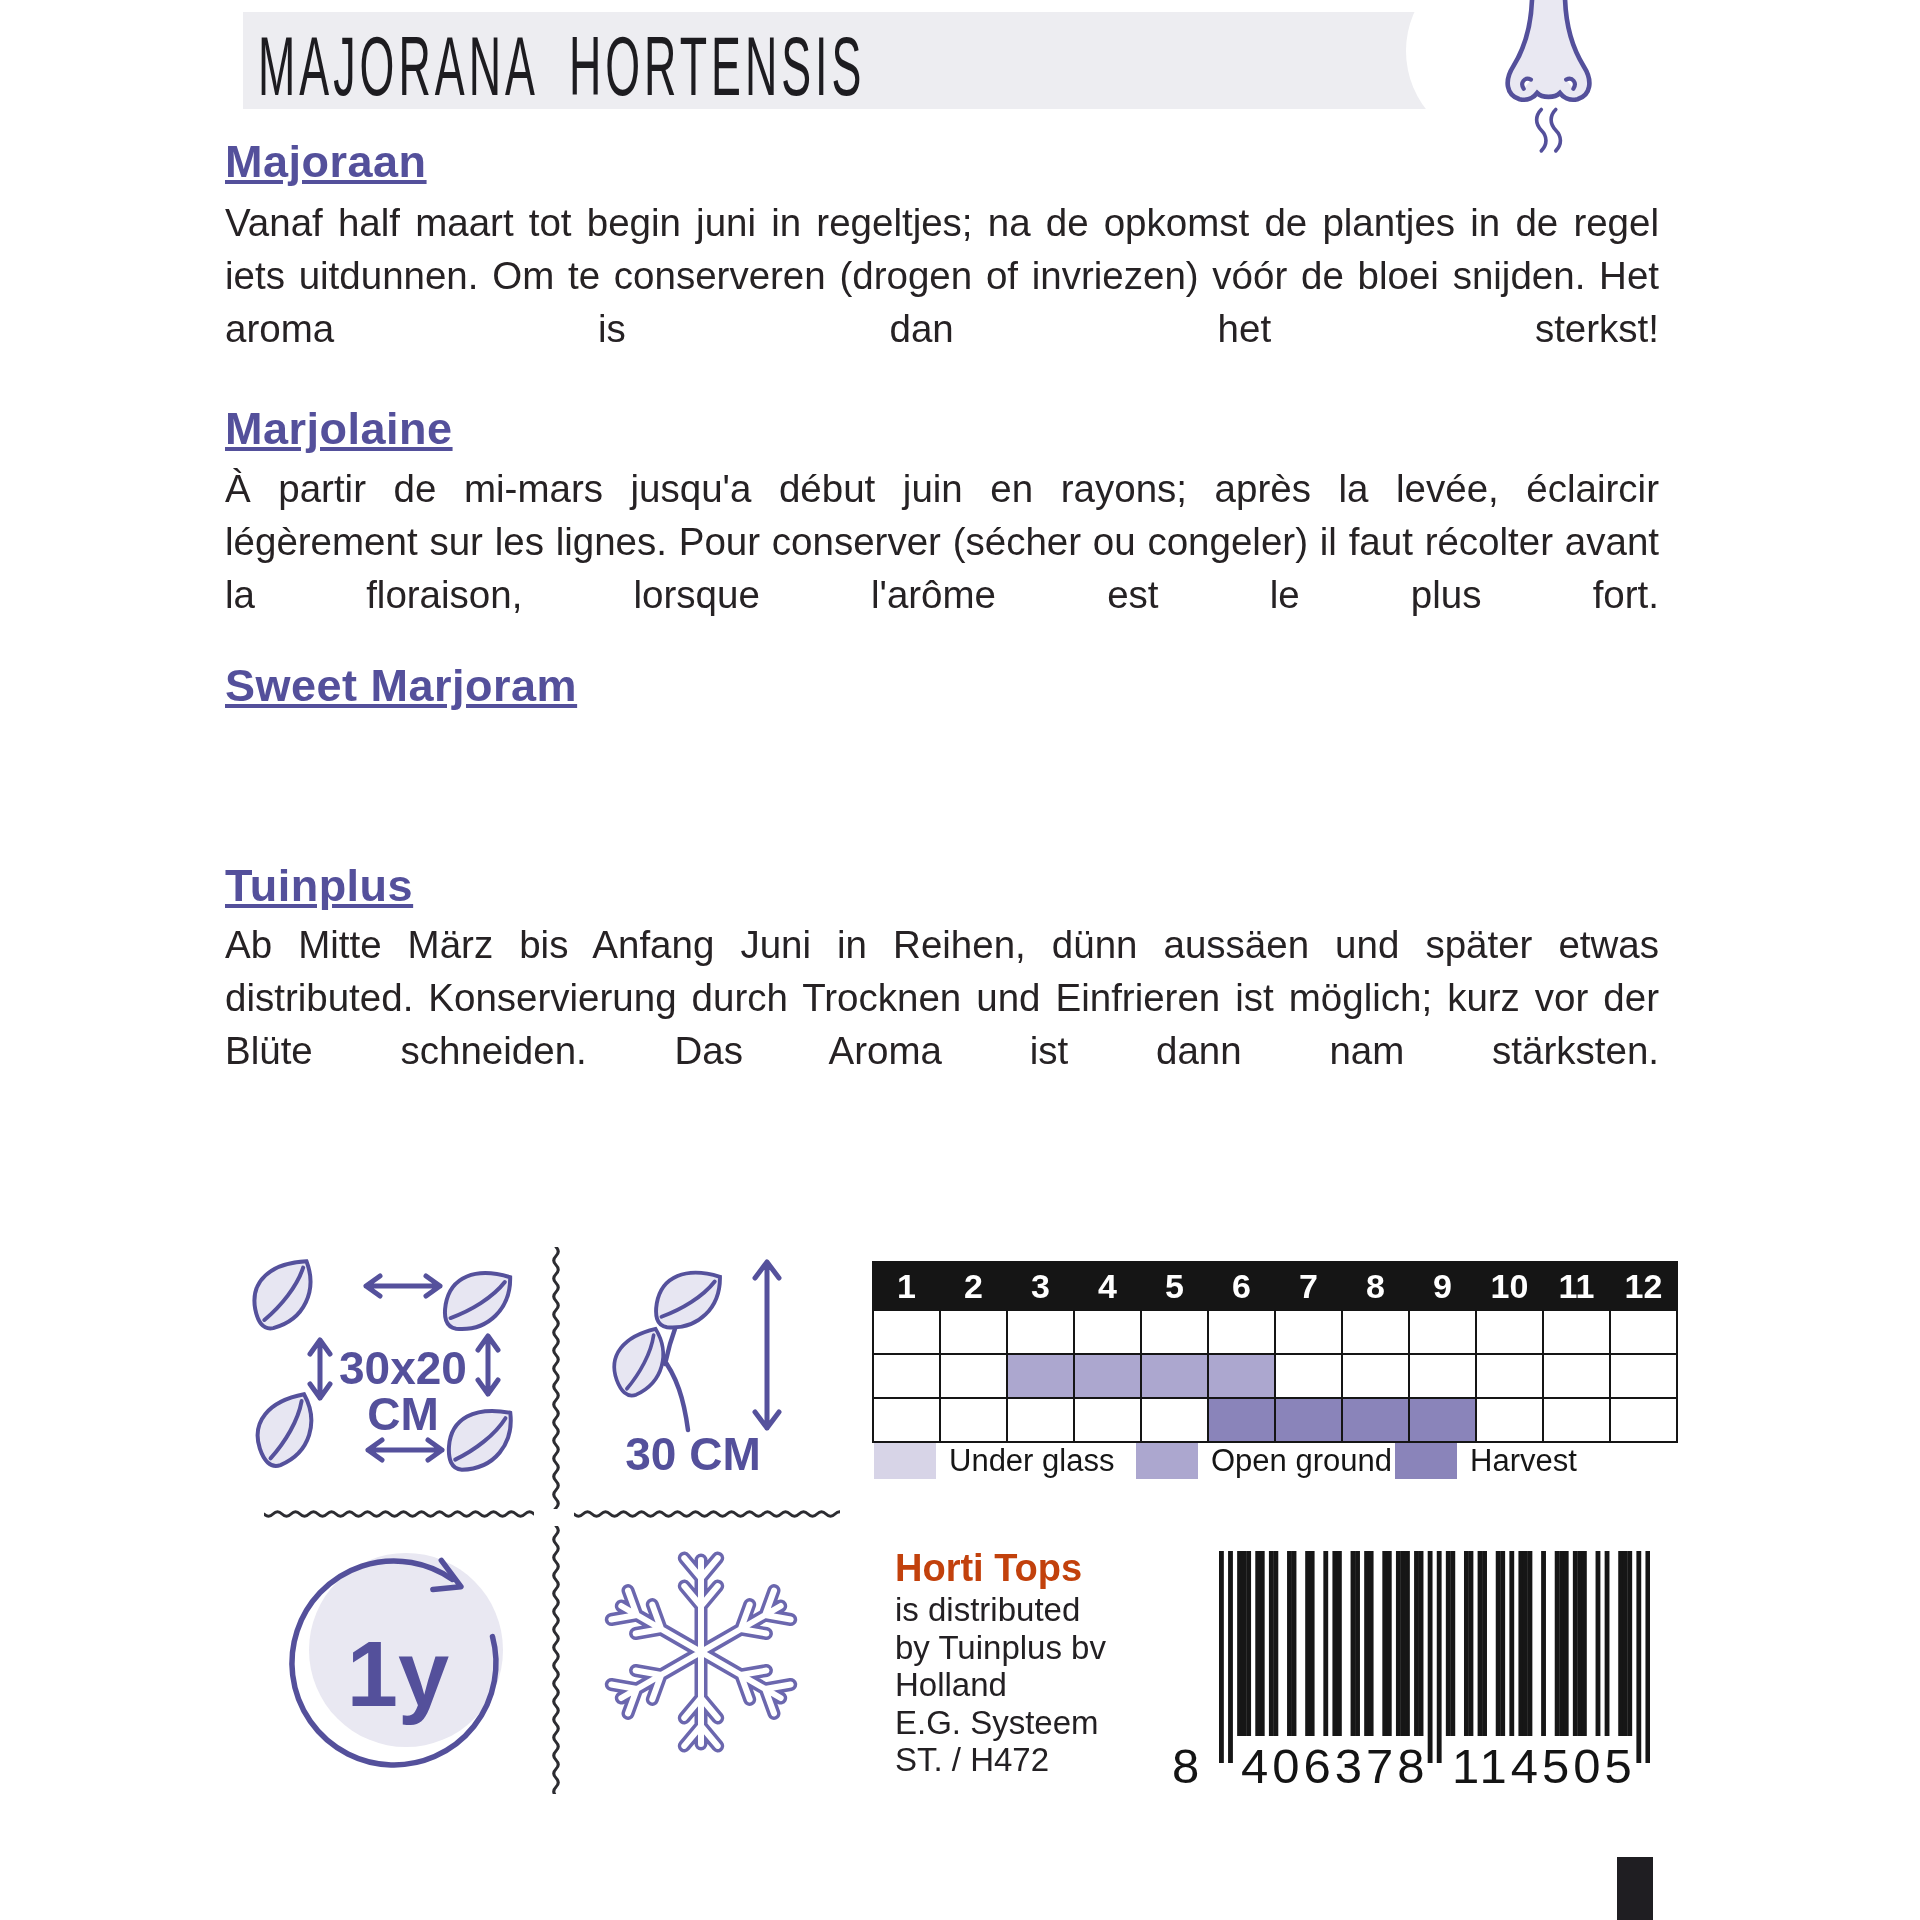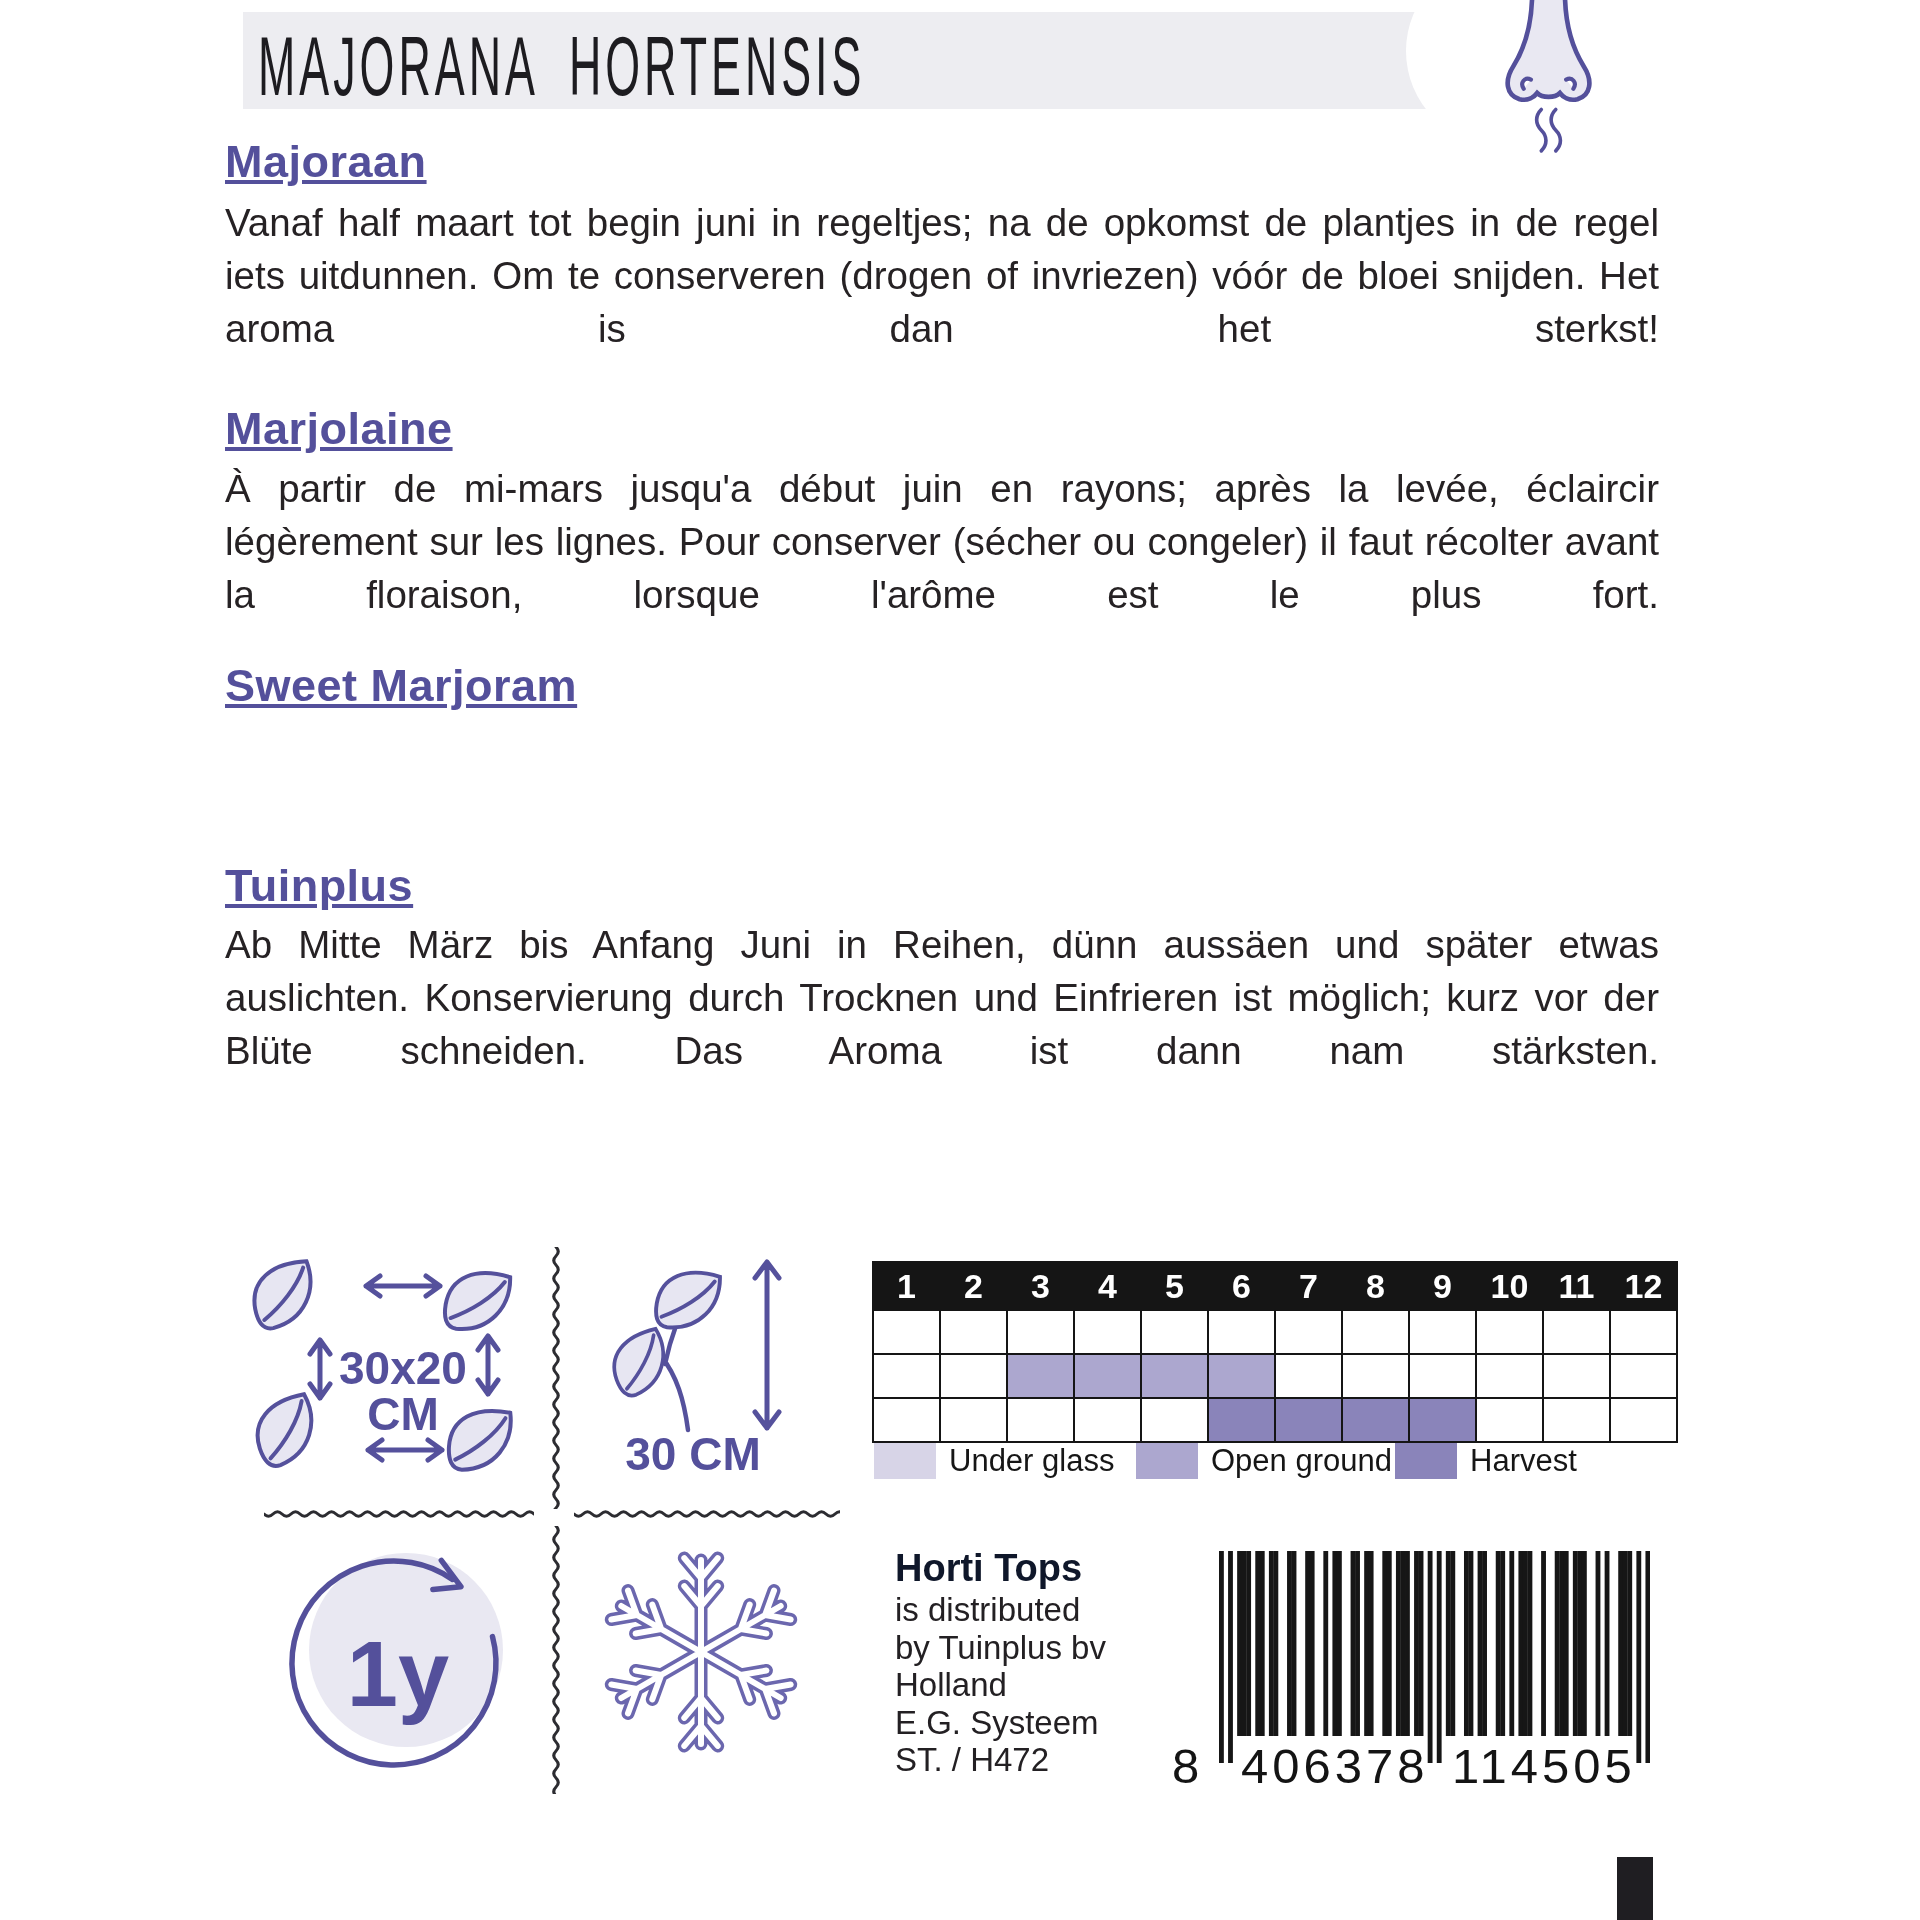--- a/index.html
+++ b/index.html
@@ -30,21 +30,21 @@
   table.cal{border-collapse:collapse;table-layout:fixed;}
   table.cal th,table.cal td{border:2.5px solid #151515;width:65px;padding:0;}
   table.cal th{background:#151515;color:#fff;font-size:34px;font-weight:700;height:46px;text-align:center;}
   table.cal td{height:42px;background:#fff;}
   .legend-item{position:absolute;top:1443px;display:flex;align-items:center;gap:13px;}
   .legend-swatch{width:62px;height:36px;}
   .legend-label{font-size:31px;color:#161616;}
 
   
   #dist{left:895px;top:1545px;}
-  #dist .brand{font-size:38px;font-weight:700;color:#0f172a;line-height:46px;}
+  #dist .brand{font-size:38px;font-weight:700;color:#c2410c;line-height:46px;}
   #dist p{margin:0;font-size:33px;line-height:37.5px;color:#232023;}
 
   
   #barcode-bars{left:1219px;top:1551px;}
   #barcode-bars rect{fill:#161616;}
   .bc-digit{position:absolute;top:1738px;font-size:49px;color:#141414;}
   #bc-first{left:1172px;}
   #bc-left{left:1241px;width:176px;letter-spacing:4px;}
   #bc-right{left:1452px;width:176px;letter-spacing:4px;}
 
@@ -65,21 +65,21 @@
     <path d="M27 86 C23 80 28 74 34 77 M75 86 C79 80 74 74 68 77" fill="#fff" stroke="#54509b" stroke-width="4" stroke-linecap="round"></path>
     <path d="M44 106 C38 112 38 120 44 126 C50 132 50 140 44 146 M58 106 C52 112 52 120 58 126 C64 132 64 140 58 146" fill="none" stroke="#54509b" stroke-width="3.5" stroke-linecap="round"></path>
   </svg>
 
   <div class="abs sec-head" id="h0">Majoraan</div>
   <div class="abs sec-body" id="b0">Vanaf half maart tot begin juni in regeltjes; na de opkomst de plantjes in de regel iets uitdunnen. Om te conserveren (drogen of invriezen) vóór de bloei snijden. Het aroma is dan het sterkst!</div>
   <div class="abs sec-head" id="h1">Marjolaine</div>
   <div class="abs sec-body" id="b1">À partir de mi-mars jusqu'a début juin en rayons; après la levée, éclaircir légèrement sur les lignes. Pour conserver (sécher ou congeler) il faut récolter avant la floraison, lorsque l'arôme est le plus fort.</div>
   <div class="abs sec-head" id="h2">Sweet Marjoram</div>
   <div class="abs sec-head" id="h3">Tuinplus</div>
-  <div class="abs sec-body" id="b3">Ab Mitte März bis Anfang Juni in Reihen, dünn aussäen und später etwas auslichten. Konservierung durch Trocknen und Einfrieren ist möglich; kurz vor der Blüte schneiden. Das Aroma ist dann nam stärksten.</div>
+  <div class="abs sec-body" id="b3">Ab Mitte März bis Anfang Juni in Reihen, dünn aussäen und später etwas distributed. Konservierung durch Trocknen und Einfrieren ist möglich; kurz vor der Blüte schneiden. Das Aroma ist dann nam stärksten.</div>
 
   <svg width="0" height="0" style="position:absolute">
     <symbol id="leaf" viewBox="0 0 80 80">
       <path d="M8 50 C6 22 28 6 64 8 C72 38 56 66 24 71 C13 72 9 62 8 50 Z" fill="#e7e6f2" stroke="#55519c" stroke-width="4"></path>
       <path d="M16 62 C34 50 52 32 60 14" fill="none" stroke="#55519c" stroke-width="4" stroke-linecap="round"></path>
     </symbol>
   </svg>
 
   <svg class="abs" style="left:226px;top:1250px" width="310" height="270" viewBox="0 0 310 270">
     <g transform="translate(16,10) rotate(-6)">

